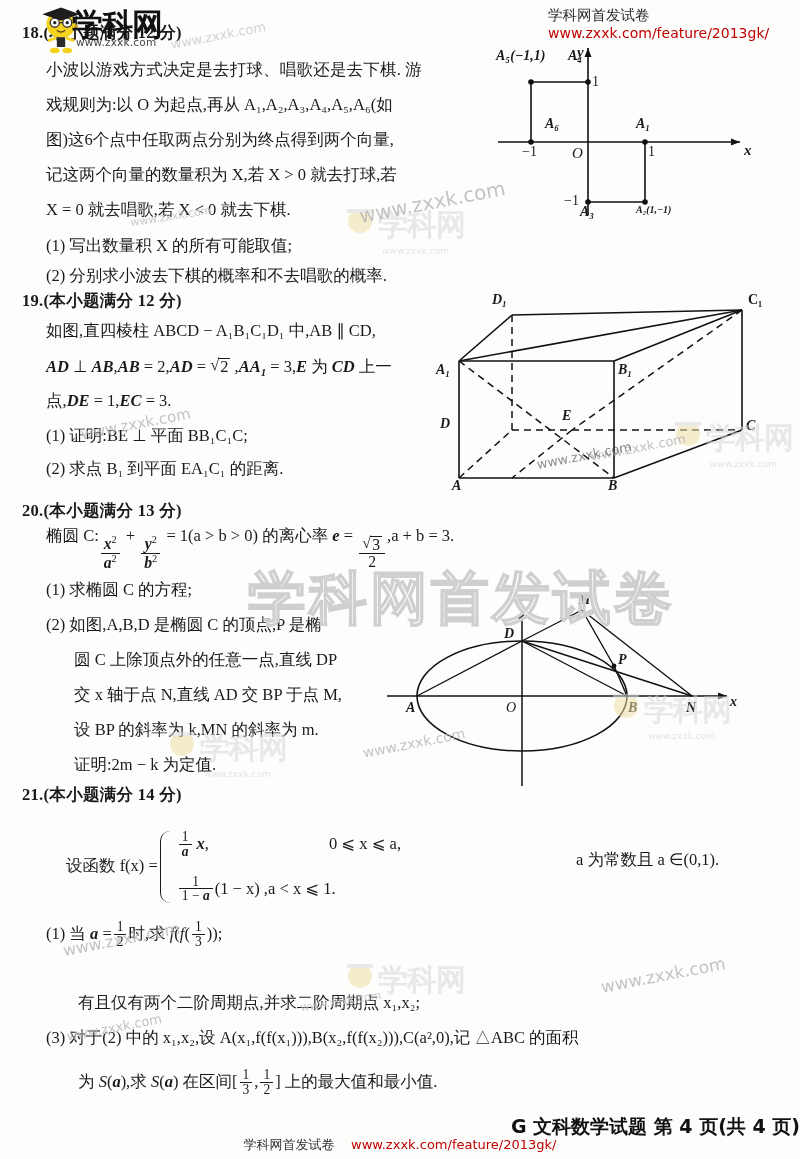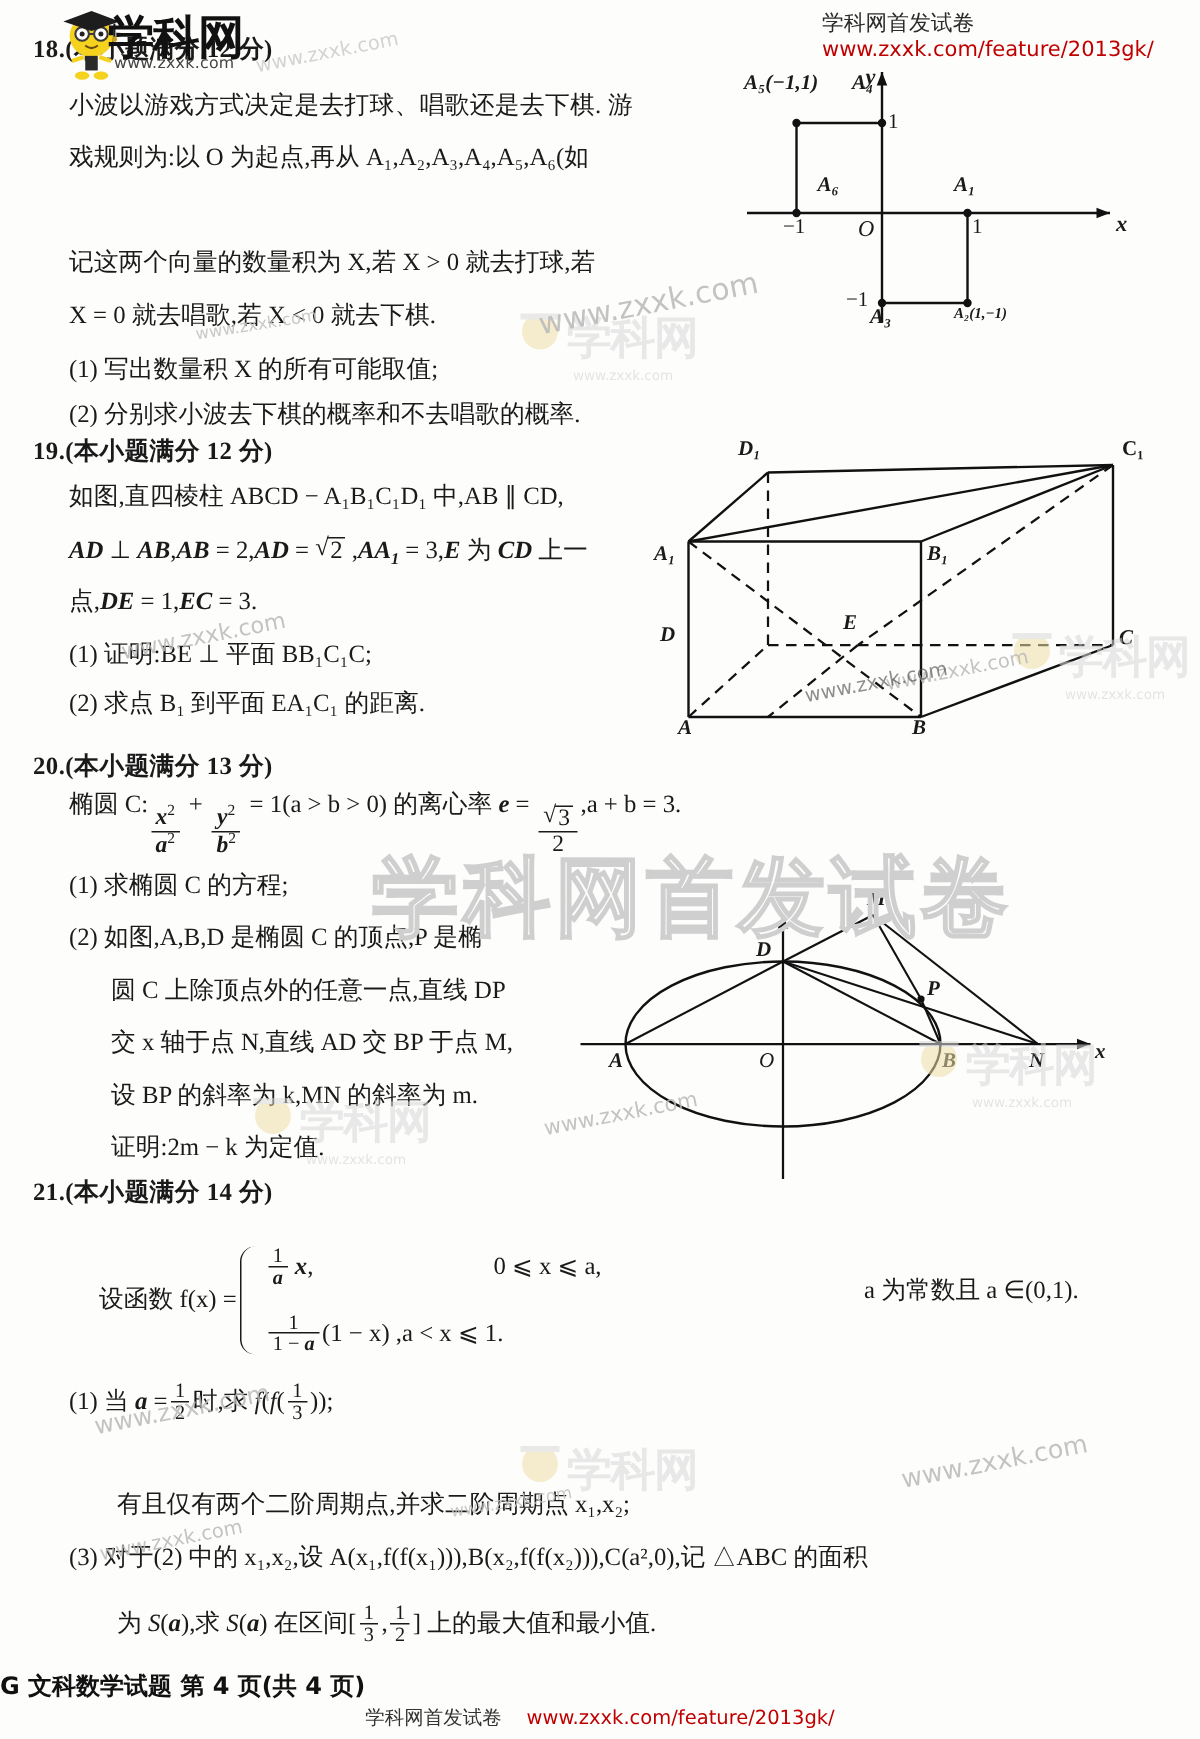--- a/index.html
+++ b/index.html
@@ -55,22 +55,22 @@
   .wm-logo .t{font-family:"DejaVu Sans",sans-serif;font-weight:bold;font-size:30px;
     color:#d8d8d8;letter-spacing:-1px;}
   .wm-logo .u{font-family:"DejaVu Sans",sans-serif;font-size:9px;color:#d0d0d0;}
 
   
   .hdr-wm{position:absolute;z-index:6;text-align:left;}
   .hdr-wm .cn{font-family:"DejaVu Sans",sans-serif;font-size:14.5px;color:#2b2b2b;}
   .hdr-wm .url{font-family:"DejaVu Sans",sans-serif;font-size:14px;color:#c00000;}
 
   
-  .footer-main{position:absolute;left:0;width:800px;text-align:left;
-    font-family:"DejaVu Sans",sans-serif;font-weight:bold;font-size:16px;color:#111;}
+  .footer-main{position:absolute;left:0;width:800px;text-align:right;
+    font-family:"DejaVu Sans",sans-serif;font-weight:bold;font-size:19px;color:#111;}
   .footer-sub{position:absolute;left:0;width:800px;text-align:center;font-size:13px;}
   .footer-sub .cn{font-family:"DejaVu Sans",sans-serif;color:#333;}
   .footer-sub .url{font-family:"DejaVu Sans",sans-serif;color:#c00000;}
 
   svg{display:block;overflow:visible;}
 </style>
 </head>
 <body>
 
 <div class="page">
@@ -79,20 +79,21 @@
     <div class="cn">学科网首发试卷</div>
     <div class="url">www.zxxk.com/feature/2013gk/</div>
   </div>
 
   <div class="abs q-head" style="left:22px;top:22px;">
     <span>18.</span><span>(本小题满分 12 分)</span>
   </div>
 
   <div class="abs body-line" style="left:46px;top:97px;">戏规则为:以 O 为起点,再从 A₁,A₂,A₃,A₄,A₅,A₆(如</div>
   <div class="abs body-line" style="left:46px;top:62px;letter-spacing:.2px;">小波以游戏方式决定是去打球、唱歌还是去下棋. 游</div>
+  <div class="abs body-line" style="left:46px;top:132px;">图)这6个点中任取两点分别为终点得到两个向量,</div>
   <div class="abs body-line" style="left:46px;top:167px;">记这两个向量的数量积为 X,若 X &gt; 0 就去打球,若</div>
   <div class="abs body-line" style="left:46px;top:202px;">X = 0 就去唱歌,若 X &lt; 0 就去下棋.</div>
   <div class="abs body-line" style="left:46px;top:238px;">(1) 写出数量积 X 的所有可能取值;</div>
   <div class="abs body-line" style="left:46px;top:268px;">(2) 分别求小波去下棋的概率和不去唱歌的概率.</div>
 
   <div class="abs" style="left:488px;top:30px;">
     <svg width="300" height="200" viewBox="0 0 300 200">
 
       <line x1="10" y1="112" x2="252" y2="112" stroke="#111" stroke-width="1.6"></line>
       <polygon points="252,112 243,108.5 243,115.5" fill="#111"></polygon>

